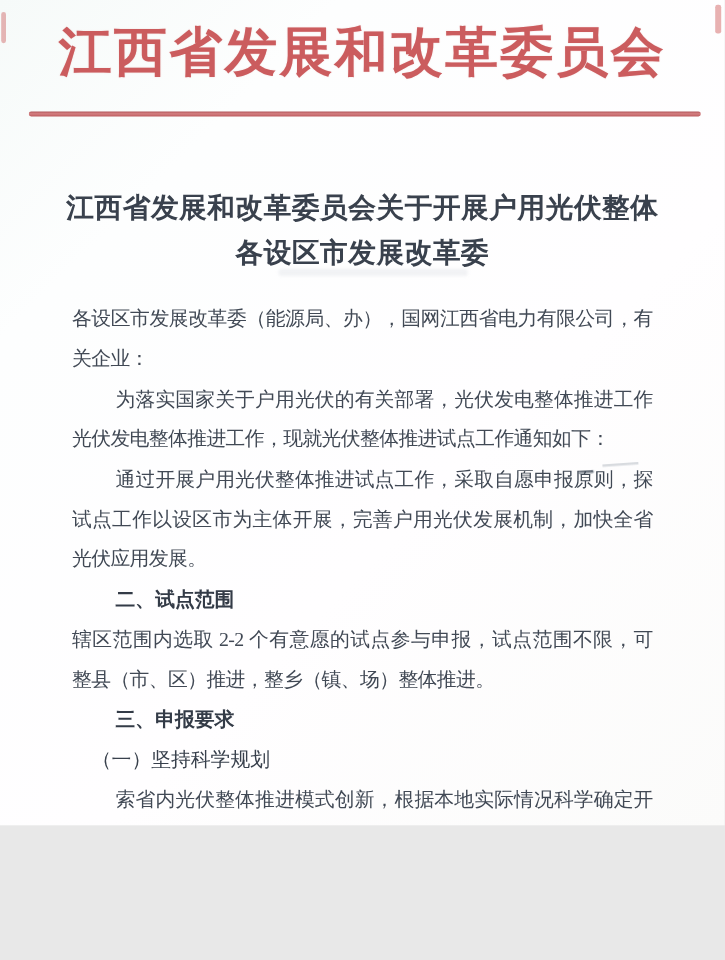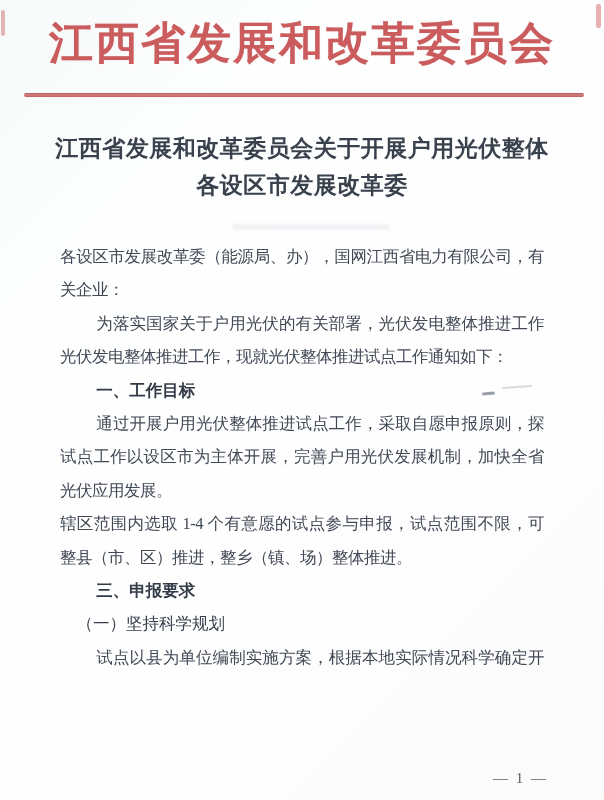--- a/index.html
+++ b/index.html
@@ -2,21 +2,21 @@
 <html><head>
 <meta charset="utf-8">
 <style>
   html,body{margin:0;padding:0;}
   body{
     font-family:"Liberation Serif","DejaVu Serif",serif;
     background:#e8e8e8;
   }
   .page{
     position:relative;
-    width:604px;height:800px;
+    width:604px;height:688px;
     margin:0 auto;
     overflow:hidden;
     background:linear-gradient(135deg,#f6faf9 0%,#fdfefe 22%,#fffeff 60%,#fbfbfa 100%);
   }
   
   .letterhead{
     padding-top:16px;
     text-align:center;
   }
   .org-name{
@@ -29,31 +29,31 @@
     white-space:nowrap;
   }
   .letterhead-rule{
     height:4px;
     margin:21px 20px 0 24px;
     background:linear-gradient(180deg,#b4585c 0%,#d47f81 45%,#bd5c5f 100%);
     border-radius:2px;
   }
   
   .doc-title{
-    margin-top:33px;
+    margin-top:58px;
     text-align:center;
     font-weight:700;
     font-size:23px;
     line-height:37px;
     color:#39414d;
     letter-spacing:.5px;
   }
   
   .doc-body{
-    margin:36px 60px 0 60px;
+    margin:20px 60px 0 60px;
     font-size:16.5px;
     letter-spacing:-.5px;
     line-height:33.4px;
     color:#414955;
     text-align:left;
   }
   .line{white-space:nowrap;}
   .line.fill{
     white-space:normal;
     text-align:justify;
@@ -128,29 +128,29 @@
     <div>江西省发展和改革委员会关于开展户用光伏整体</div>
     <div>各设区市发展改革委</div>
   </div>
   <div class="artifact title-ghost"></div>
 
   <div class="doc-body">
     <div class="line fill">各设区市发展改革委（能源局、办），国网江西省电力有限公司，有</div>
     <div class="line">关企业：</div>
     <div class="line indent fill">为落实国家关于户用光伏的有关部署，光伏发电整体推进工作</div>
     <div class="line">光伏发电整体推进工作，现就光伏整体推进试点工作通知如下：</div>
-    <div class="line heading">一、工作目标</div>
     <div class="line indent fill">通过开展户用光伏整体推进试点工作，采取自愿申报原则，探</div>
     <div class="line fill">试点工作以设区市为主体开展，完善户用光伏发展机制，加快全省</div>
     <div class="line">光伏应用发展。</div>
-    <div class="line fill">辖区范围内选取 1-4 个有意愿的试点参与申报，试点范围不限，可</div>
+    <div class="line heading">二、试点范围</div>
+    <div class="line fill">辖区范围内选取 2-2 个有意愿的试点参与申报，试点范围不限，可</div>
     <div class="line">整县（市、区）推进，整乡（镇、场）整体推进。</div>
     <div class="line heading">三、申报要求</div>
     <div class="line subheading">（一）坚持科学规划</div>
-    <div class="line indent fill">试点以县为单位编制实施方案，根据本地实际情况科学确定开</div>
+    <div class="line indent fill">索省内光伏整体推进模式创新，根据本地实际情况科学确定开</div>
   </div>
 
   <div class="artifact smudge">
     <span class="dash-dark"></span>
     <span class="dash-light"></span>
   </div>
 
   <div class="page-number">— 1 —</div>
 </div>
 

